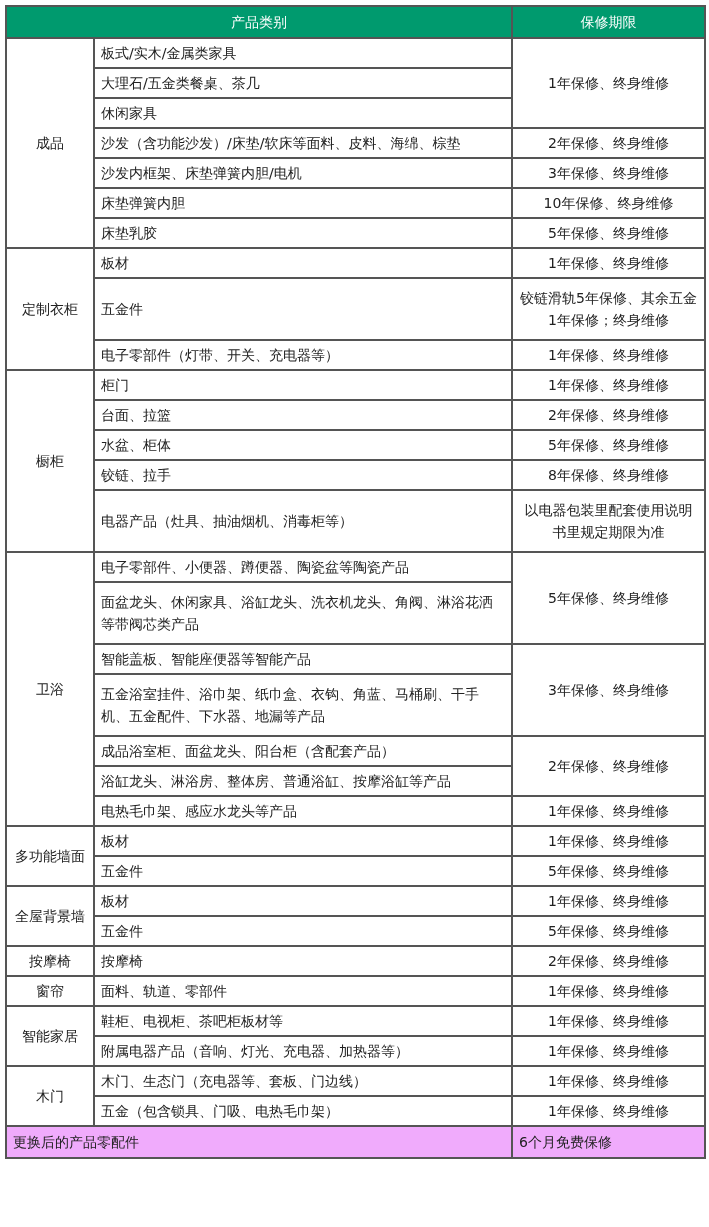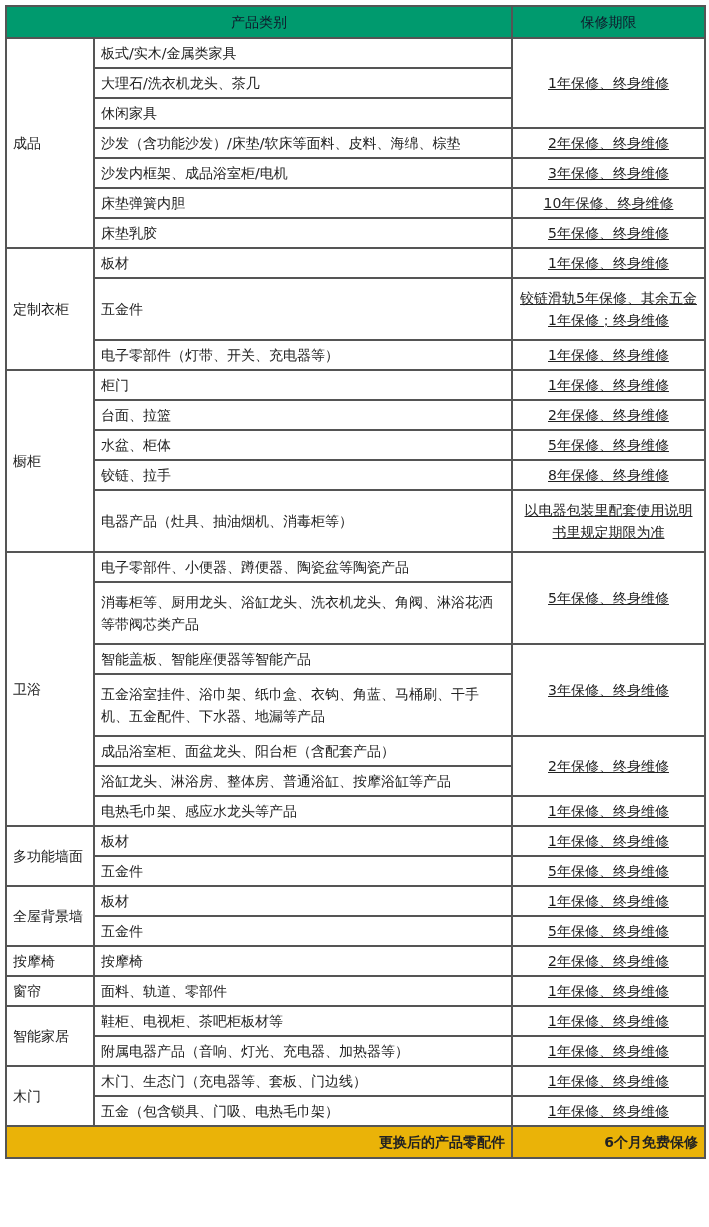--- a/index.html
+++ b/index.html
@@ -2,27 +2,27 @@
 <html><head>
 <meta charset="utf-8">
 <style>
   html, body { margin: 0; padding: 0; background: #ffffff; }
   body { width: 709px; height: 1227px; position: relative; overflow: hidden;
          font-family: "DejaVu Sans", "Liberation Sans", sans-serif; color: #222; }
   table.warranty { position: absolute; left: 5px; top: 5px; width: 699px;
     border-collapse: collapse; table-layout: fixed; font-size: 14px; }
   table.warranty td, table.warranty th { border: 2px solid #555555; padding: 0 6px; line-height: 22px; }
   col.c1 { width: 88px; } col.c2 { width: 418px; } col.c3 { width: 193px; }
-  th { background: #009a6e; color: #0f172a; font-weight: normal; height: 30px; text-align: center; }
-  td.cat { text-align: left; }
+  th { background: #009a6e; color: #ffffff; font-weight: normal; height: 30px; text-align: center; }
+  td.cat { text-align: center; }
   td.item { text-align: left; padding-left: 5px; border-radius: 9px; }
-  td.period { text-align: center; text-decoration: underline; }
+  td.period { text-align: center; }
   tr.r1 td { height: 28px; }
   tr.r2 td { height: 60px; }
-  tr.footer td { background: #eab308; height: 30px; text-align: right; font-weight: bold; }
+  tr.footer td { background: #f0abfc; height: 30px; text-align: left; }
 </style>
 </head>
 <body>
 
 <table class="warranty">
   <colgroup>
       <col class="c1">
       <col class="c2">
       <col class="c3">
     </colgroup>
@@ -32,31 +32,31 @@
       <th>保修期限</th>
     </tr>
   </thead>
   <tbody id="tbody">
       <tr class="r1">
         <td class="cat" rowspan="7">成品</td>
         <td class="item">板式/实木/金属类家具</td>
         <td class="period" rowspan="3">1年保修、终身维修</td>
       </tr>
       <tr class="r1">
-        <td class="item">大理石/洗衣机龙头、茶几</td>
+        <td class="item">大理石/五金类餐桌、茶几</td>
       </tr>
       <tr class="r1">
         <td class="item">休闲家具</td>
       </tr>
       <tr class="r1">
         <td class="item">沙发（含功能沙发）/床垫/软床等面料、皮料、海绵、棕垫</td>
         <td class="period">2年保修、终身维修</td>
       </tr>
       <tr class="r1">
-        <td class="item">沙发内框架、成品浴室柜/电机</td>
+        <td class="item">沙发内框架、床垫弹簧内胆/电机</td>
         <td class="period">3年保修、终身维修</td>
       </tr>
       <tr class="r1">
         <td class="item">床垫弹簧内胆</td>
         <td class="period">10年保修、终身维修</td>
       </tr>
       <tr class="r1">
         <td class="item">床垫乳胶</td>
         <td class="period">5年保修、终身维修</td>
       </tr>
@@ -93,21 +93,21 @@
       <tr class="r2">
         <td class="item">电器产品（灶具、抽油烟机、消毒柜等）</td>
         <td class="period">以电器包装里配套使用说明书里规定期限为准</td>
       </tr>
       <tr class="r1">
         <td class="cat" rowspan="7">卫浴</td>
         <td class="item">电子零部件、小便器、蹲便器、陶瓷盆等陶瓷产品</td>
         <td class="period" rowspan="2">5年保修、终身维修</td>
       </tr>
       <tr class="r2">
-        <td class="item">消毒柜等、厨用龙头、浴缸龙头、洗衣机龙头、角阀、淋浴花洒等带阀芯类产品</td>
+        <td class="item">面盆龙头、休闲家具、浴缸龙头、洗衣机龙头、角阀、淋浴花洒等带阀芯类产品</td>
       </tr>
       <tr class="r1">
         <td class="item">智能盖板、智能座便器等智能产品</td>
         <td class="period" rowspan="2">3年保修、终身维修</td>
       </tr>
       <tr class="r2">
         <td class="item">五金浴室挂件、浴巾架、纸巾盒、衣钩、角蓝、马桶刷、干手机、五金配件、下水器、地漏等产品</td>
       </tr>
       <tr class="r1">
         <td class="item">成品浴室柜、面盆龙头、阳台柜（含配套产品）</td>

